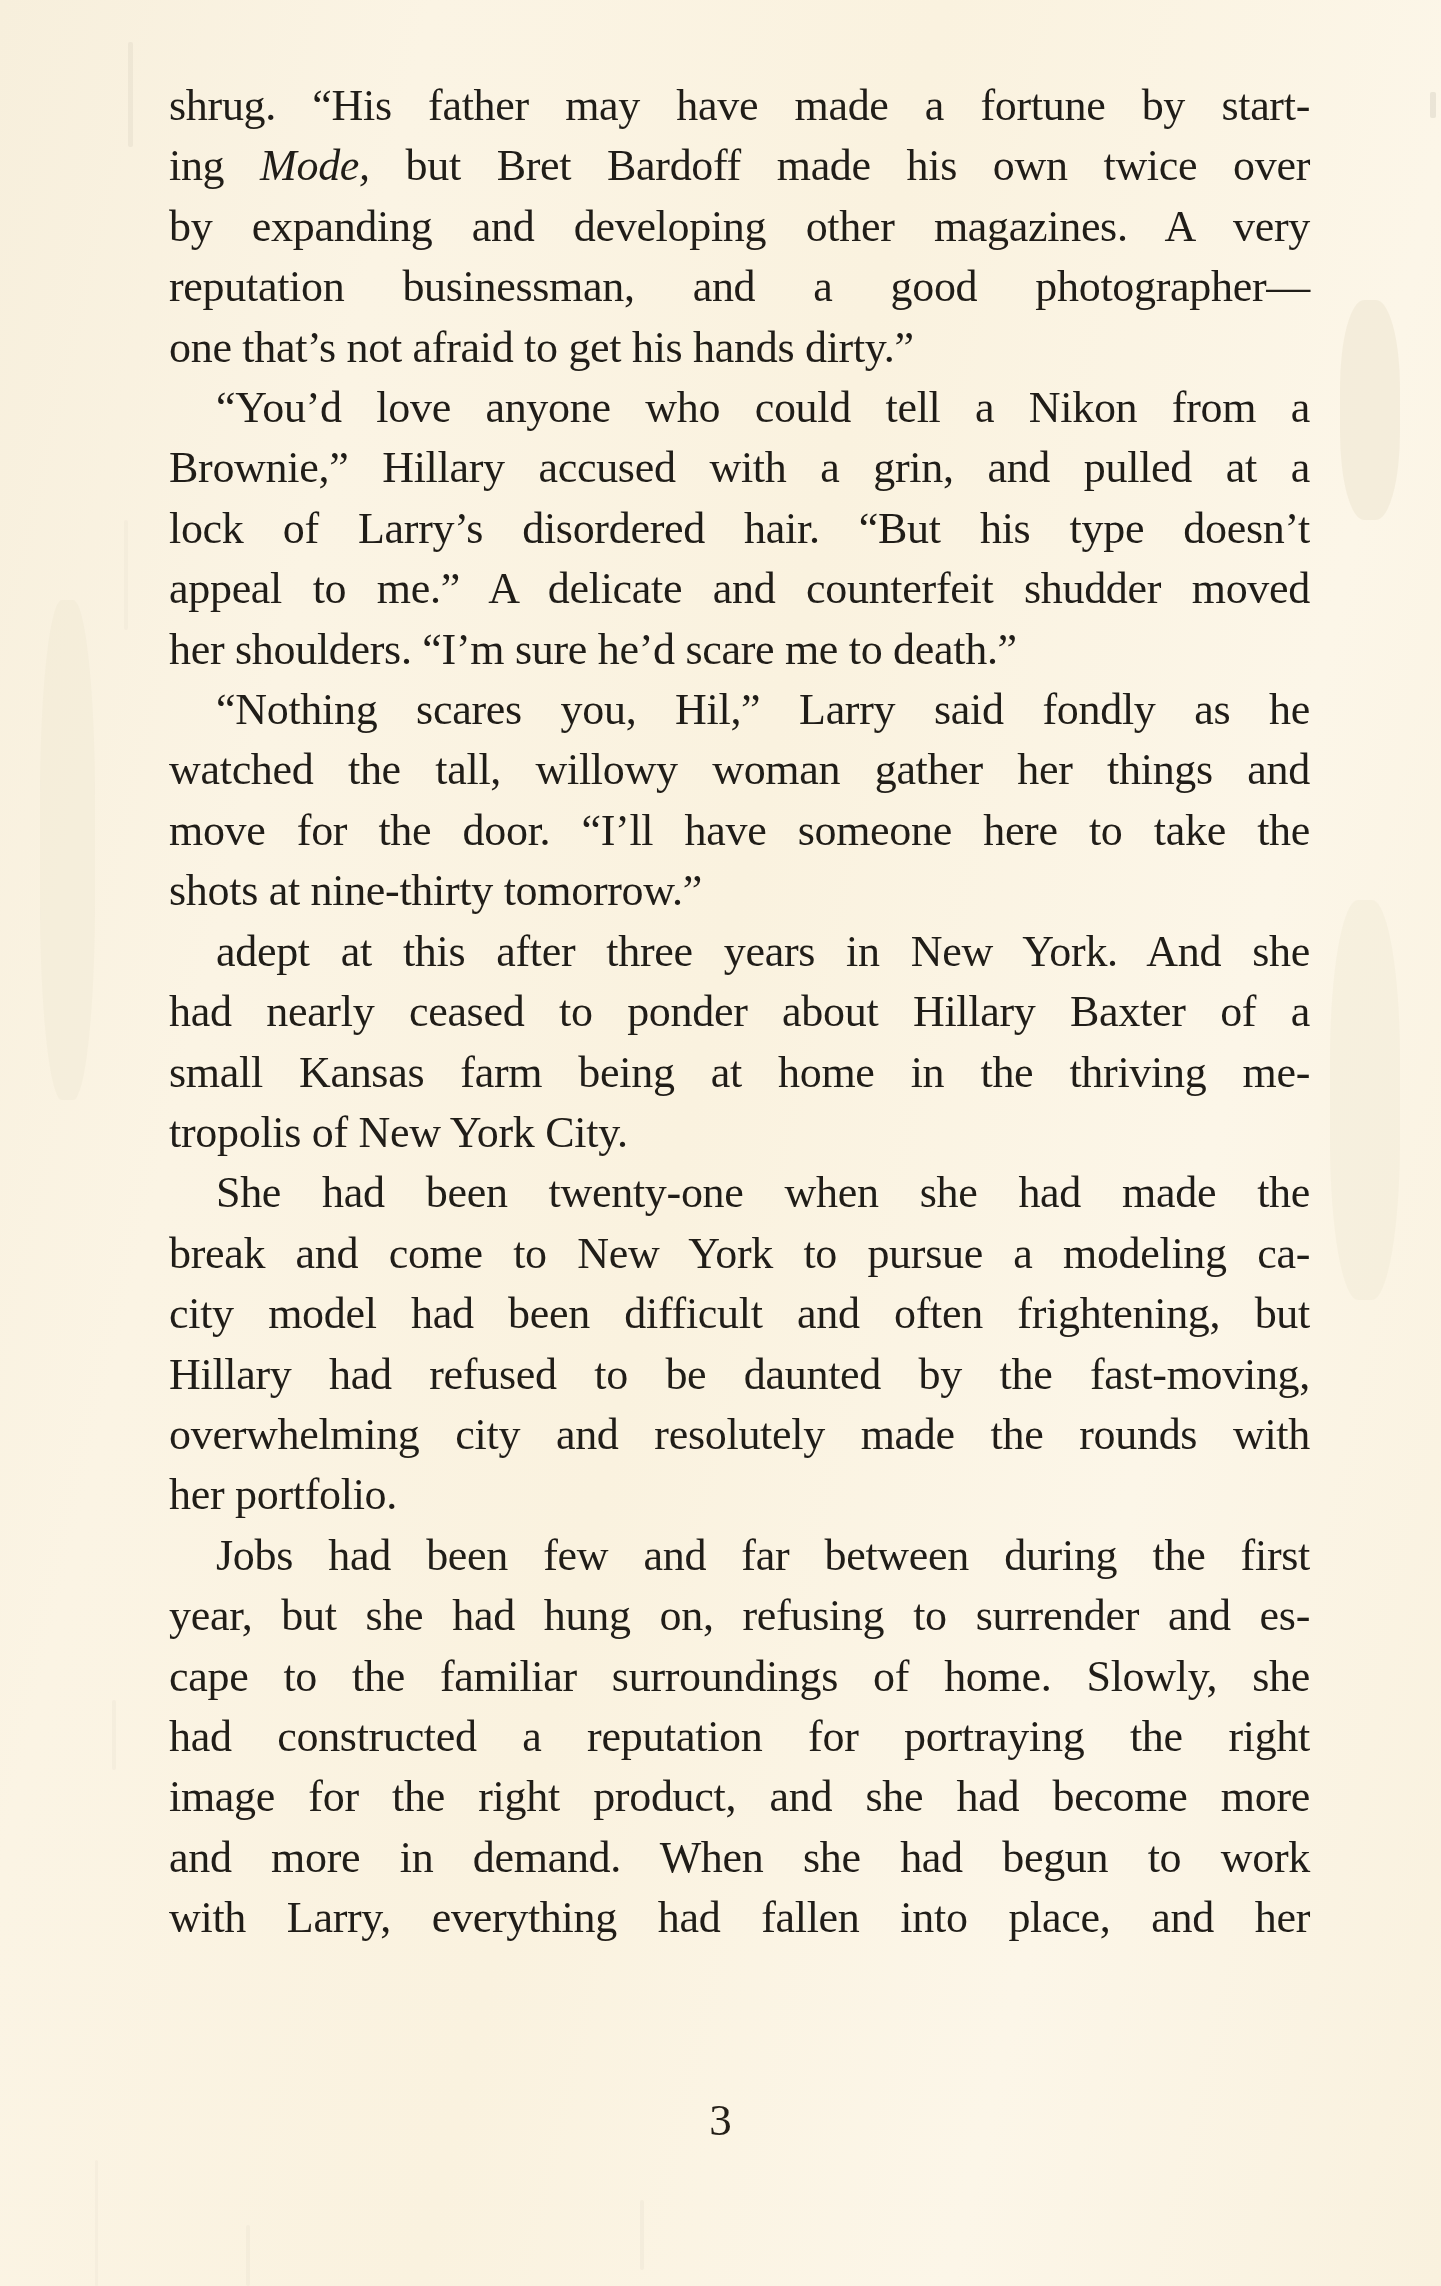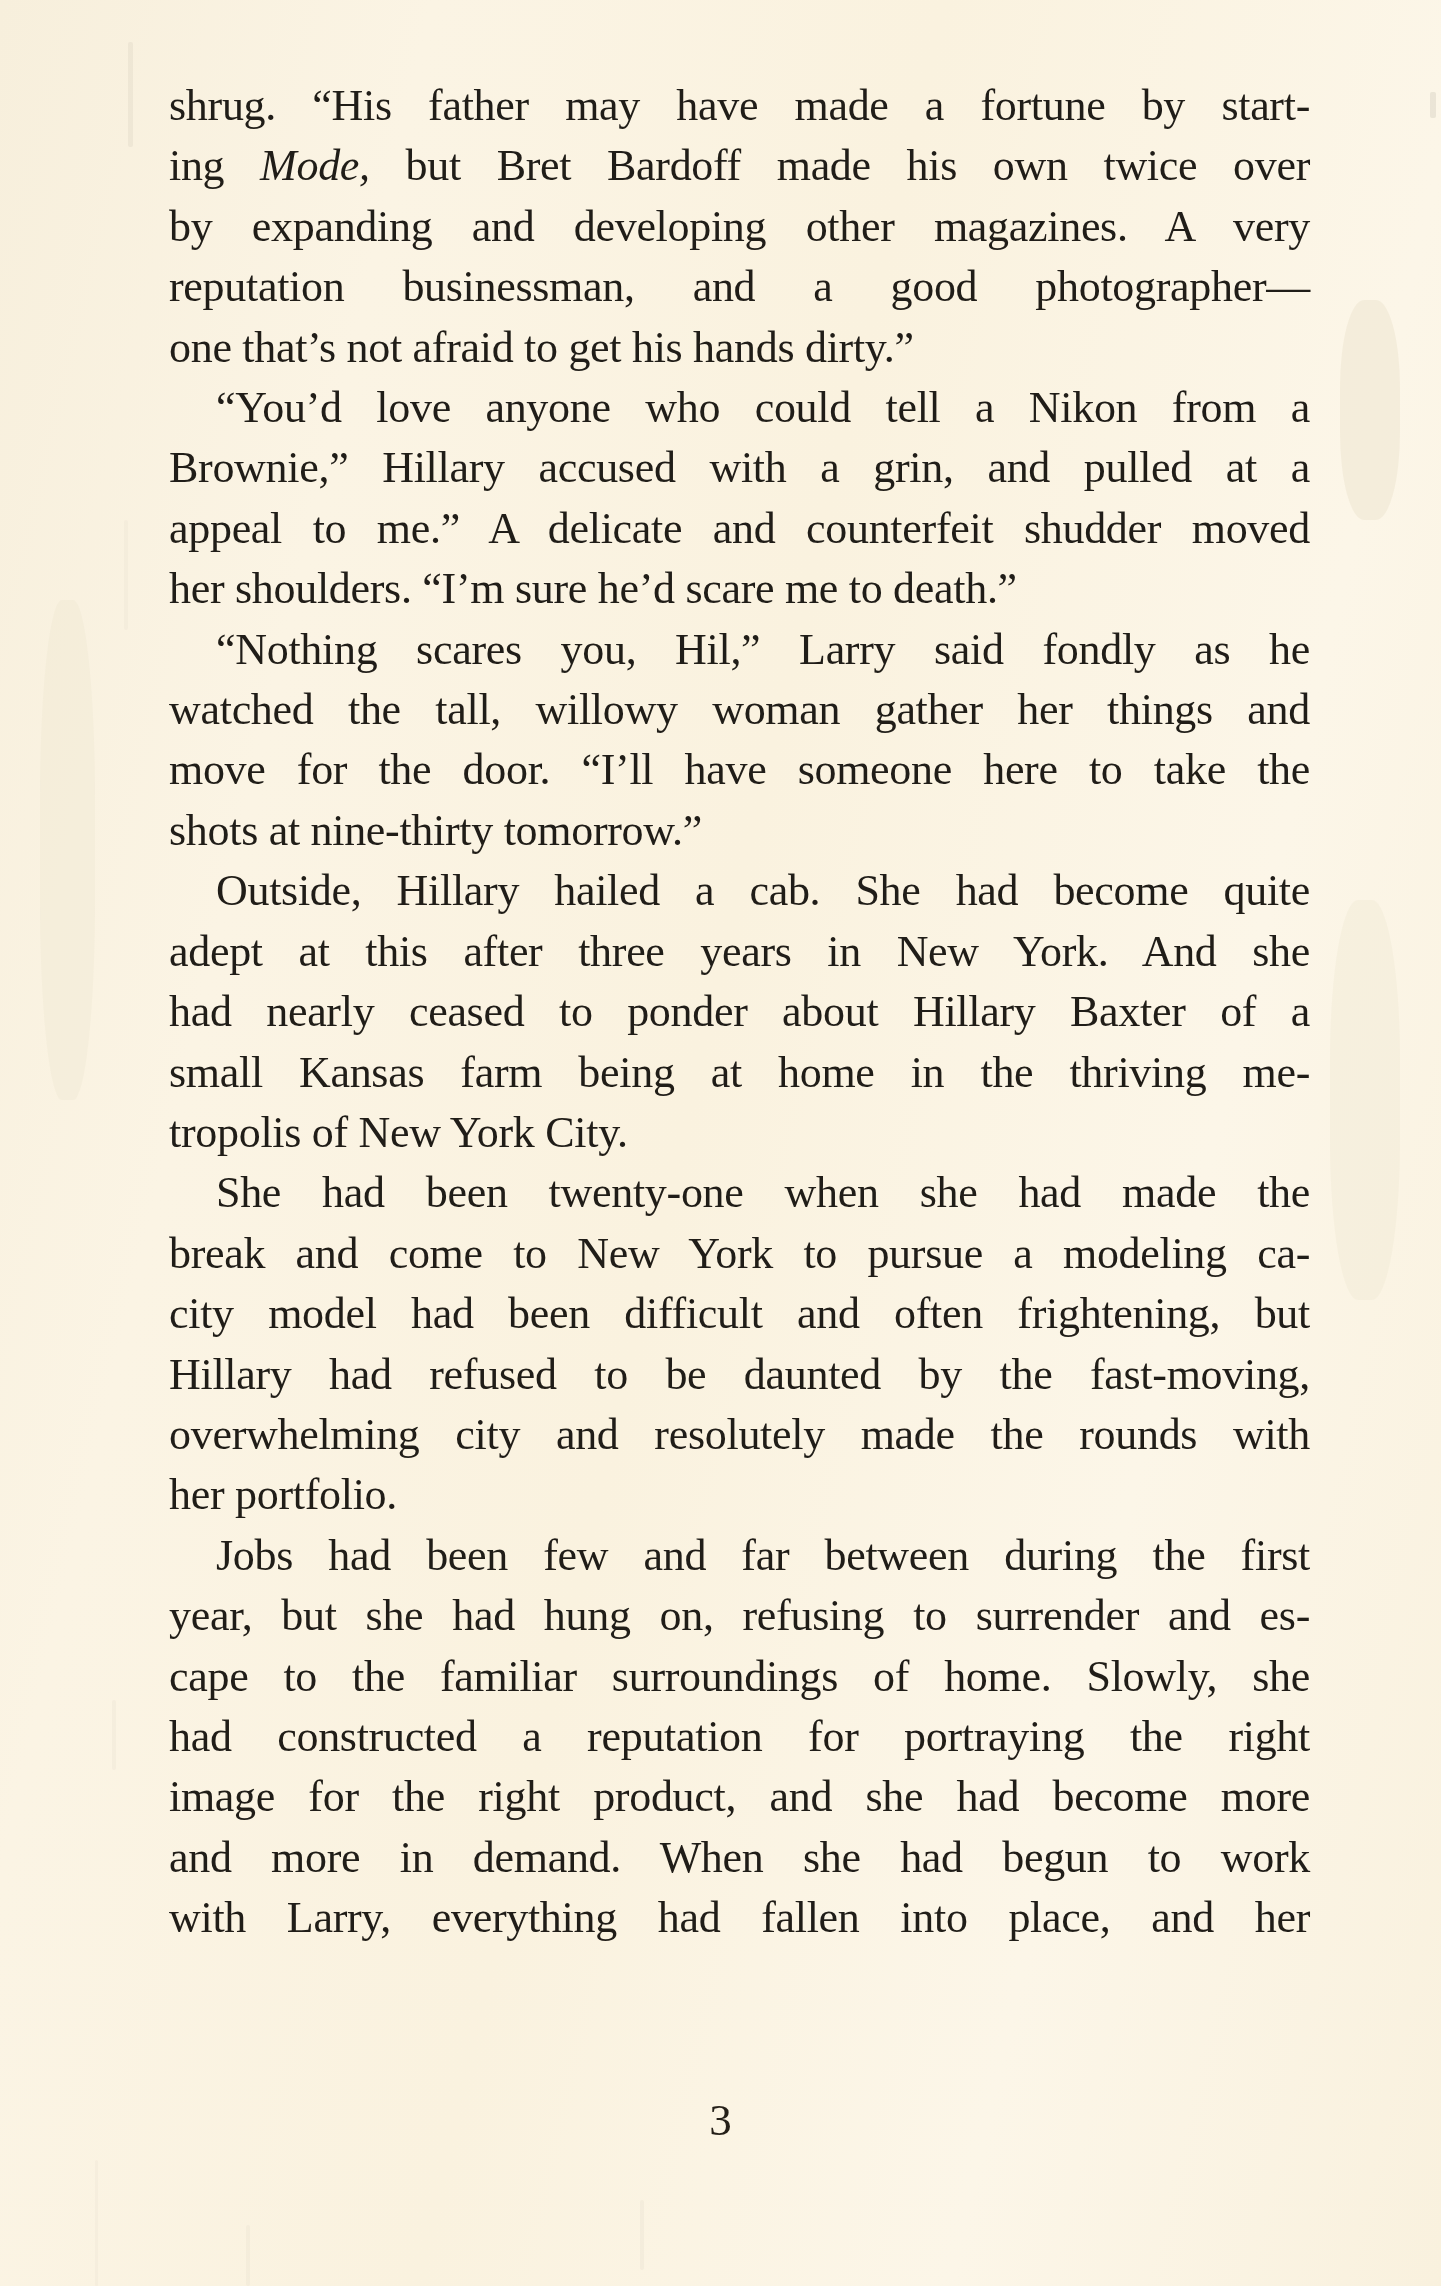--- a/index.html
+++ b/index.html
@@ -43,31 +43,31 @@
     <div class="para">
       <div class="line">shrug. “His father may have made a fortune by start-</div>
       <div class="line">ing <i>Mode,</i> but Bret Bardoff made his own twice over</div>
       <div class="line">by expanding and developing other magazines. A very</div>
       <div class="line">reputation businessman, and a good photographer—</div>
       <div class="line pend">one that’s not afraid to get his hands dirty.”</div>
     </div>
     <div class="para indent">
       <div class="line">“You’d love anyone who could tell a Nikon from a</div>
       <div class="line">Brownie,” Hillary accused with a grin, and pulled at a</div>
+      <div class="line">lock of Larry’s disordered hair. “But his type doesn’t</div>
       <div class="line">appeal to me.” A delicate and counterfeit shudder moved</div>
       <div class="line pend">her shoulders. “I’m sure he’d scare me to death.”</div>
     </div>
     <div class="para indent">
       <div class="line">“Nothing scares you, Hil,” Larry said fondly as he</div>
       <div class="line">watched the tall, willowy woman gather her things and</div>
       <div class="line">move for the door. “I’ll have someone here to take the</div>
       <div class="line pend">shots at nine-thirty tomorrow.”</div>
     </div>
     <div class="para indent">
-      <div class="line">Outside, Hillary hailed a cab. She had become quite</div>
       <div class="line">adept at this after three years in New York. And she</div>
       <div class="line">had nearly ceased to ponder about Hillary Baxter of a</div>
       <div class="line">small Kansas farm being at home in the thriving me-</div>
       <div class="line pend">tropolis of New York City.</div>
     </div>
     <div class="para indent">
       <div class="line">She had been twenty-one when she had made the</div>
       <div class="line">break and come to New York to pursue a modeling ca-</div>
       <div class="line">city model had been difficult and often frightening, but</div>
       <div class="line">Hillary had refused to be daunted by the fast-moving,</div>

